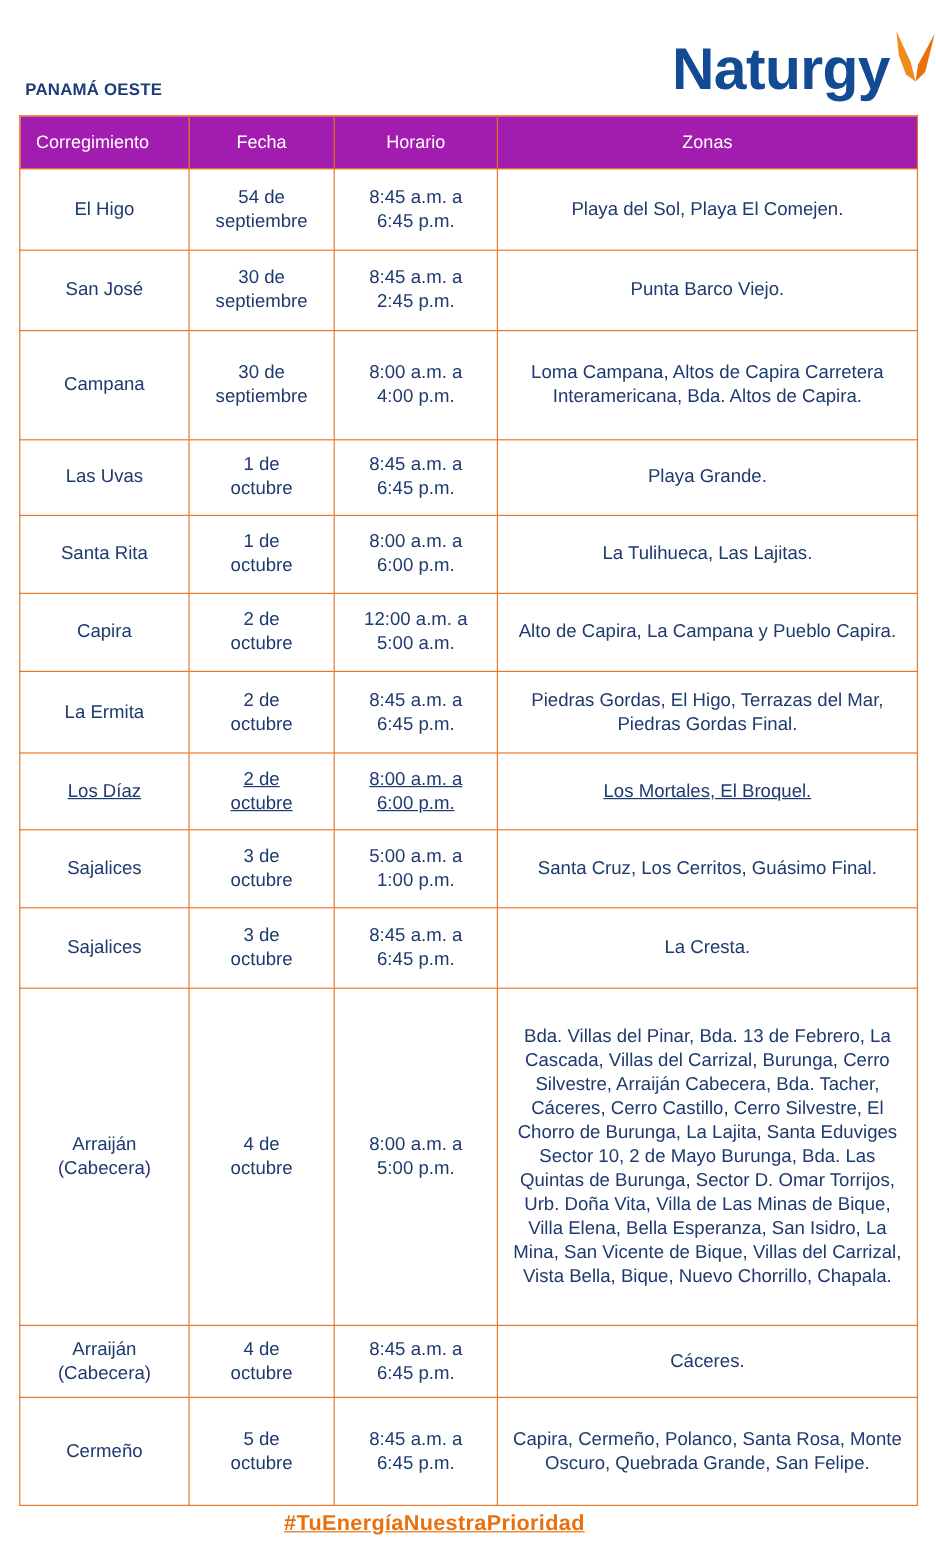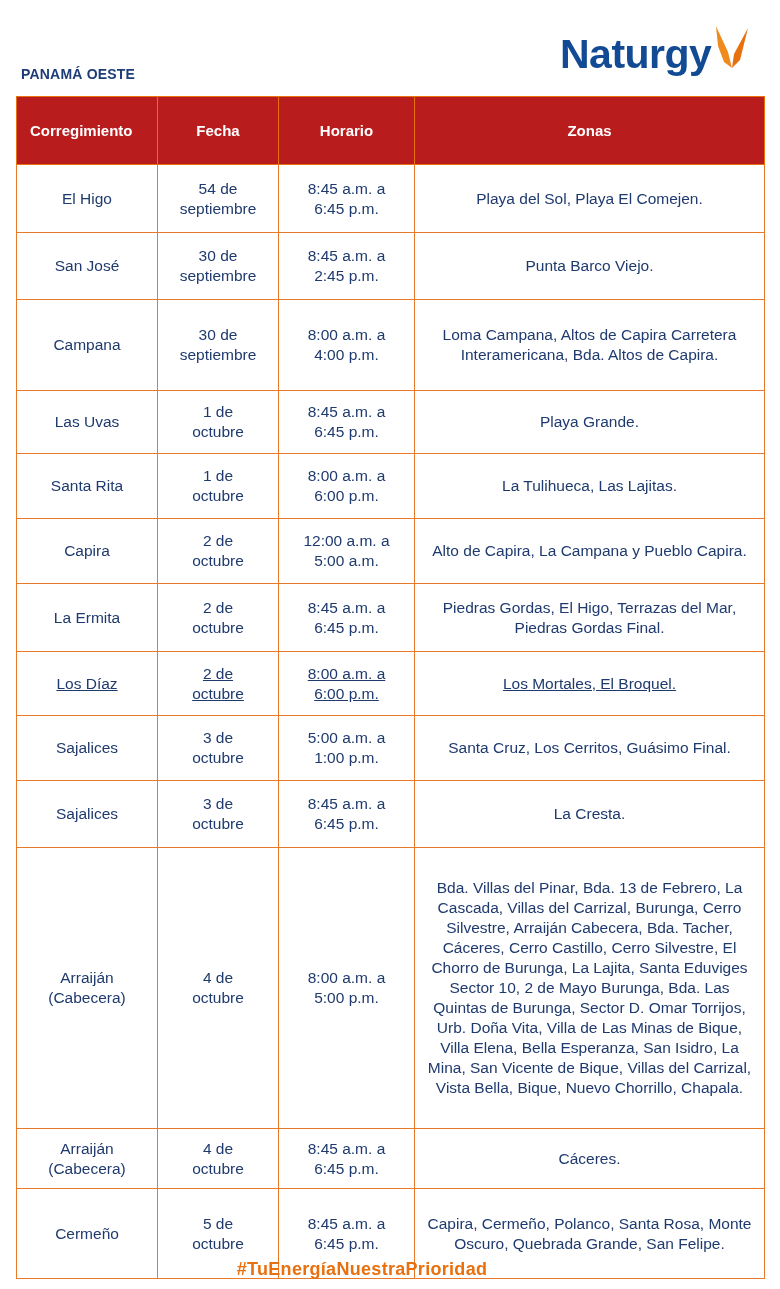--- a/index.html
+++ b/index.html
@@ -1,33 +1,33 @@
 <!DOCTYPE html>
 <html><head>
   <meta charset="utf-8">
   <style>
     html, body { margin: 0; padding: 0; background: #ffffff; }
     body { width: 780px; height: 1289px; position: relative; overflow: hidden;
            font-family: "Liberation Sans", "DejaVu Sans", sans-serif; color: #1f3a6e; }
     .region { position: absolute; left: 21px; top: 66px; font-size: 14px; font-weight: bold;
               color: #1d3c78; letter-spacing: 0.2px; }
     .logo { position: absolute; left: 560px; top: 22px; height: 60px; display: flex; align-items: flex-start; }
-    .logo-text { font-size: 41px; font-weight: bold; color: #124a94; letter-spacing: -0.5px;
+    .logo-text { font-size: 49px; font-weight: bold; color: #124a94; letter-spacing: -0.5px;
                  line-height: 1; margin-top: 12px; }
     .logo svg { margin-left: 1px; }
     table.sched { position: absolute; left: 16px; top: 96px; width: 748px; border-collapse: collapse;
                   table-layout: fixed; }
-    table.sched th { background: #b91c1c; color: #ffffff; font-size: 15px; font-weight: bold;
-                     height: 43px; padding: 12px; text-align: center; border: 1px solid #e8700e; }
+    table.sched th { background: #a21caf; color: #ffffff; font-size: 15px; font-weight: normal;
+                     height: 43px; padding: 0; text-align: center; border: 1px solid #e8700e; }
     table.sched th.first { text-align: left; padding-left: 13px; }
     table.sched td { border: 1.5px solid #e8782a; text-align: center; vertical-align: middle;
                      font-size: 15.5px; line-height: 20px; color: #1f3a6e; padding: 0 6px; }
     td.zona { padding: 0 14px; }
     .hashtag { position: absolute; left: 0; width: 724px; top: 1259px; text-align: center;
-               color: #e8700e; font-weight: bold; font-size: 18px; letter-spacing: 0.3px; }
+               color: #e8700e; font-weight: bold; font-size: 18px; letter-spacing: 0.3px; text-decoration: underline; }
   </style>
 </head>
 <body>
 
 <div class="region">PANAMÁ OESTE</div>
 
 <div class="logo">
   <span class="logo-text">Naturgy</span>
   <svg width="40" height="58" viewBox="0 0 40 58">
     <path d="M4 4 L16 30 L20 46 L12 40 L6 24 Z" fill="#ef8a1e"></path>

